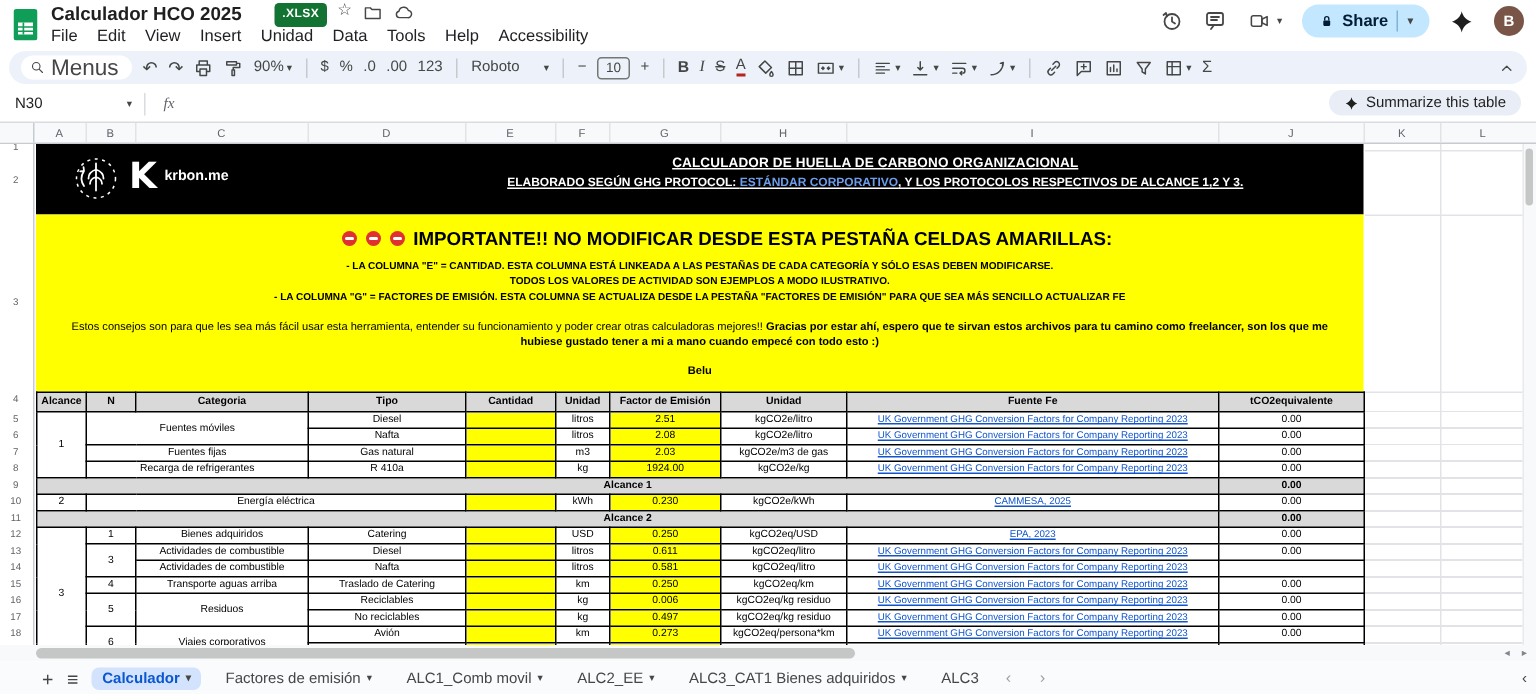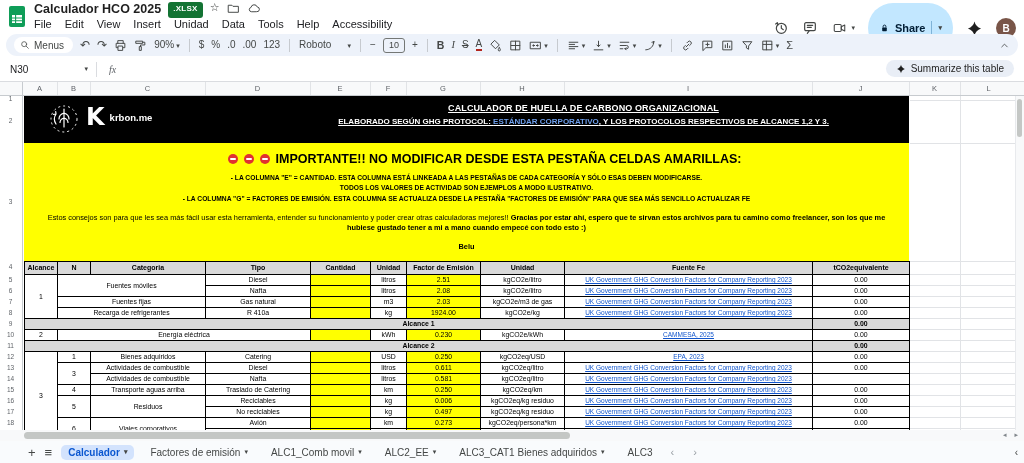--- a/index.html
+++ b/index.html
@@ -6,33 +6,33 @@
   .app{position:relative;width:1024px;height:463px;overflow:hidden;
        font-family:"Liberation Sans",sans-serif;color:#1f1f1f;background:#fff;}
   svg{display:block}
   .ic{stroke:#444746;stroke-width:1.8;fill:none;stroke-linecap:round;stroke-linejoin:round;}
 
   
   .titlebar{position:absolute;top:0;left:0;right:0;height:33px;background:#fff;}
   .sheets-logo{position:absolute;left:9px;top:6px;}
   .title-row{position:absolute;left:34px;top:2px;display:flex;gap:7px;height:16px;}
   .doc-title{font-size:12.5px;font-weight:bold;color:#1f1f1f;}
-  .xlsx-badge{background:#137333;color:#fff;font-size:8px;font-weight:bold;border-radius:3px;padding:1.5px 5px;letter-spacing:.3px;}
+  .xlsx-badge{background:#137333;color:#fff;font-size:8px;font-weight:bold;border-radius:3px;padding:1.5px 5px;letter-spacing:.3px;margin-left:15px;}
   .tb-mini{font-size:11px;color:#444746;line-height:1;}
   .menu-row{position:absolute;left:34px;top:18px;display:flex;gap:13px;font-size:11px;color:#202124;}
   .menu-item{cursor:default;}
   .tb-right{position:absolute;right:8px;top:3px;display:flex;align-items:center;gap:13px;}
-  .share-pill{display:flex;align-items:center;gap:5px;background:#c2e7ff;color:#001d35;border-radius:999px;height:22px;padding:14px 11px;font-size:11px;font-weight:bold;}
+  .share-pill{display:flex;align-items:center;gap:5px;background:#c2e7ff;color:#001d35;border-radius:999px;height:22px;padding:0 11px;font-size:11px;font-weight:bold;}
   .share-sep{width:1px;height:14px;background:#7fb3d8;margin:0 1px;}
   .avatar{width:20px;height:20px;border-radius:50%;background:#795548;color:#fff;font-size:10px;font-weight:bold;display:flex;align-items:center;justify-content:center;}
 
   
   .toolbar{position:absolute;top:34px;left:6px;right:6px;height:22px;background:#edf2fa;border-radius:11px;
            display:flex;align-items:center;padding:0 8px;gap:7px;font-size:10px;color:#444746;}
-  .menus-pill{display:flex;align-items:center;gap:4px;background:#fff;border-radius:999px;height:16px;padding:0 9px 0 6px;font-size:10px;color:#444746;}
+  .menus-pill{display:flex;align-items:center;gap:4px;background:#fff;border-radius:999px;height:16px;padding:0 9px 0 6px;font-size:15px;color:#444746;}
   .tdiv{width:1px;height:13px;background:#c6cacf;margin:0 2px;flex:0 0 auto;}
   .tbt{font-size:10px;color:#444746;line-height:1;display:flex;align-items:center;gap:2px;white-space:nowrap;}
   .caret{font-size:7px;color:#444746;}
   .sizebox{border:1px solid #747775;border-radius:3px;padding:0 5px;font-size:9px;height:13px;display:flex;align-items:center;background:#edf2fa;}
   .bold-b{font-weight:bold;font-size:10.5px;}
   .ital-i{font-style:italic;font-size:10.5px;font-family:"Liberation Serif",serif;}
   .strike-s{text-decoration:line-through;font-size:10px;}
   .tcolor{font-size:10px;border-bottom:2.5px solid #b3261e;line-height:1;padding-bottom:0;}
   .spacer{flex:1;}
 

